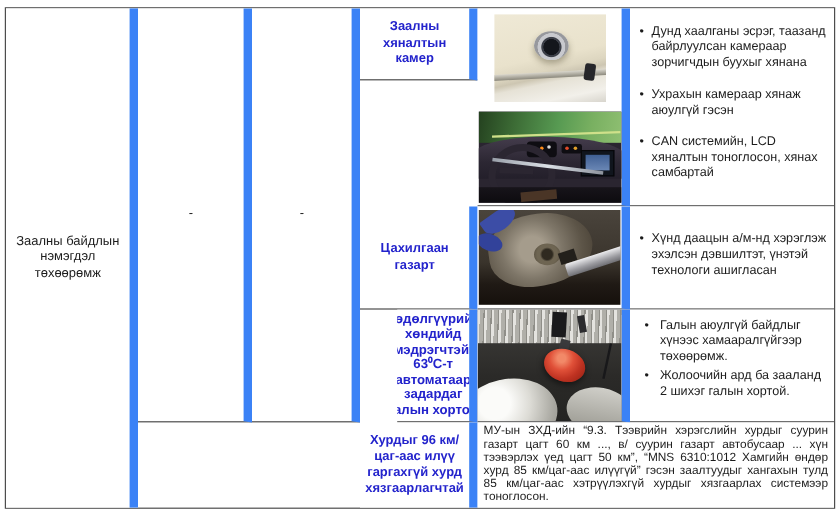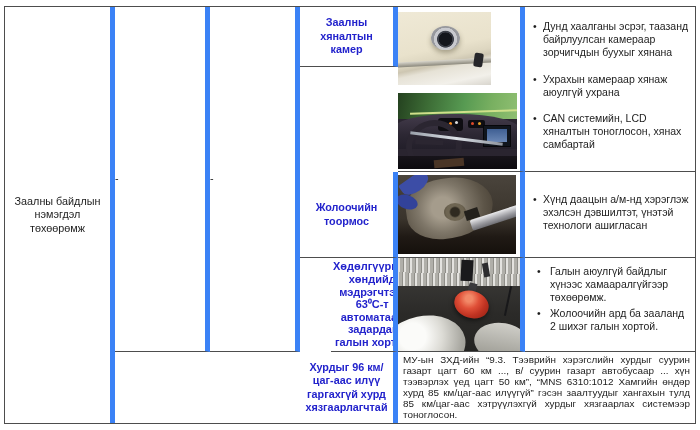--- a/index.html
+++ b/index.html
@@ -1,22 +1,22 @@
 <!DOCTYPE html>
 <html lang="mn"><head>
 <meta charset="utf-8">
 <style>
   html,body{margin:0;padding:0;background:#ffffff;width:700px;height:430px;overflow:hidden;
     font-family:"Liberation Sans", sans-serif; color:#1c1c1c;}
   .sheet{position:absolute;left:4px;top:6px;width:692px;height:418px;box-sizing:border-box;
     border:1px solid #4d4d4d;display:grid;
     grid-template-columns:110px 95px 90px 98px 127px 1fr;
     grid-template-rows:60px 105px 86px 94px 1fr;background:#fff;}
-  .cell{box-sizing:border-box;border-right:5px solid #3b82f6;border-bottom:1px solid #4d4d4d;
-    display:flex;flex-direction:column;justify-content:center;align-items:flex-start;
+  .cell{box-sizing:border-box;border-right:7px solid #3b82f6;border-bottom:1px solid #4d4d4d;
+    display:flex;flex-direction:column;justify-content:center;align-items:center;
     font-size:10.8px;line-height:13.5px;text-align:center;overflow:hidden;background:#fff;}
   .noR{border-right:none;} .noB{border-bottom:none;}
   .blue{color:#2323cc;font-weight:bold;}
   
   .cA{grid-column:1;grid-row:1/6;padding:4px;}
   .cB{grid-column:2;grid-row:1/5;}
   .cC{grid-column:3;grid-row:1/5;}
   .d1{grid-column:4;grid-row:1;padding:3px;}
   .d2{grid-column:4;grid-row:2;padding:3px;}
   .d3{grid-column:4;grid-row:3;padding:3px;}
@@ -138,31 +138,31 @@
     </div>
   </div>
 
   <div class="cell f12 noR">
     <div class="bullet">
       <span class="dot">•</span>
       <span>Дунд хаалганы эсрэг, таазанд байрлуулсан камераар зорчигчдын буухыг хянана</span>
     </div>
     <div class="bullet">
       <span class="dot">•</span>
-      <span>Ухрахын камераар хянаж аюулгүй ухрана</span>
+      <span>Ухрахын камераар хянаж аюулгүй гэсэн</span>
     </div>
     <div class="bullet">
       <span class="dot">•</span>
       <span>CAN системийн, LCD хяналтын тоноглосон, хянах самбартай</span>
     </div>
   </div>
 
 
   <div class="cell d3 blue">
-    <span>Жолоочийн тоормос</span>
+    <span>Цахилгаан газарт</span>
   </div>
 
   <div class="cell e3">
     <div class="ph ph3">
       <div class="blob"></div>
       <div class="blueA"></div>
       <div class="blueB"></div>
       <div class="hub"></div>
       <div class="clamp"></div>
       <div class="rod"></div>

